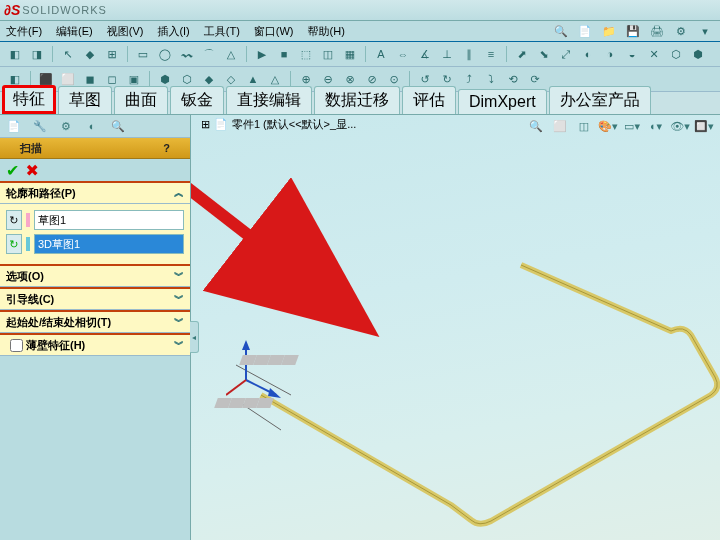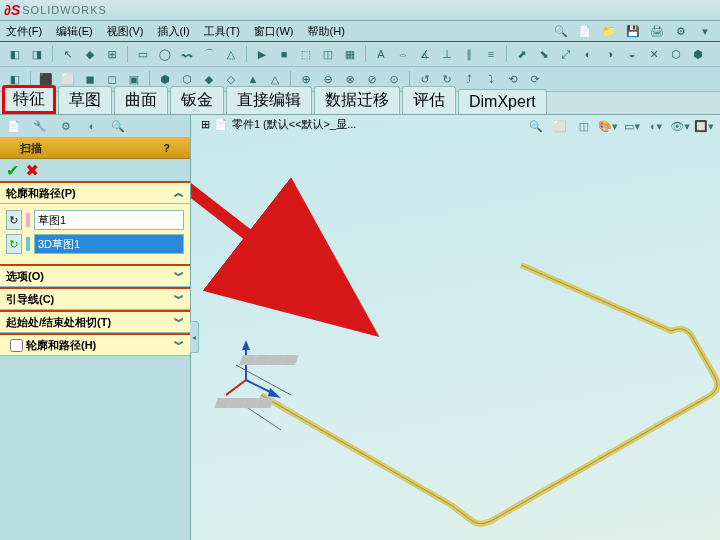--- a/index.html
+++ b/index.html
@@ -142,20 +142,21 @@
 
 <div class="tabbar">
   <div class="tab highlight">特征</div>
   <div class="tab">草图</div>
   <div class="tab">曲面</div>
   <div class="tab">钣金</div>
   <div class="tab">直接编辑</div>
   <div class="tab">数据迁移</div>
   <div class="tab">评估</div>
   <div class="tab">DimXpert</div>
+  <div class="tab">办公室产品</div>
 </div>
 
 <div class="main">
   <div class="left">
     <div class="left-tabs">
       <span class="lt">📄</span>
       <span class="lt">🔧</span>
       <span class="lt">⚙</span>
       <span class="lt">◐</span>
       <span class="lt">🔍</span>
@@ -202,21 +203,21 @@
     </div>
     <div class="section">
       <div class="sechead">
         <span>起始处/结束处相切(T)</span>
         <span class="chev">︾</span>
       </div>
     </div>
     <div class="section">
       <div class="sechead">
         <input type="checkbox" style="">
-        <span>轮廓和路径(H)</span>
+        <span>薄壁特征(H)</span>
         <span class="chev">︾</span>
       </div>
     </div>
   </div>
 
   <div class="right">
     <div class="doctitle">
       <span>⊞</span>
       <span>📄</span>
       <span>零件1  (默认&lt;&lt;默认&gt;_显...</span>

